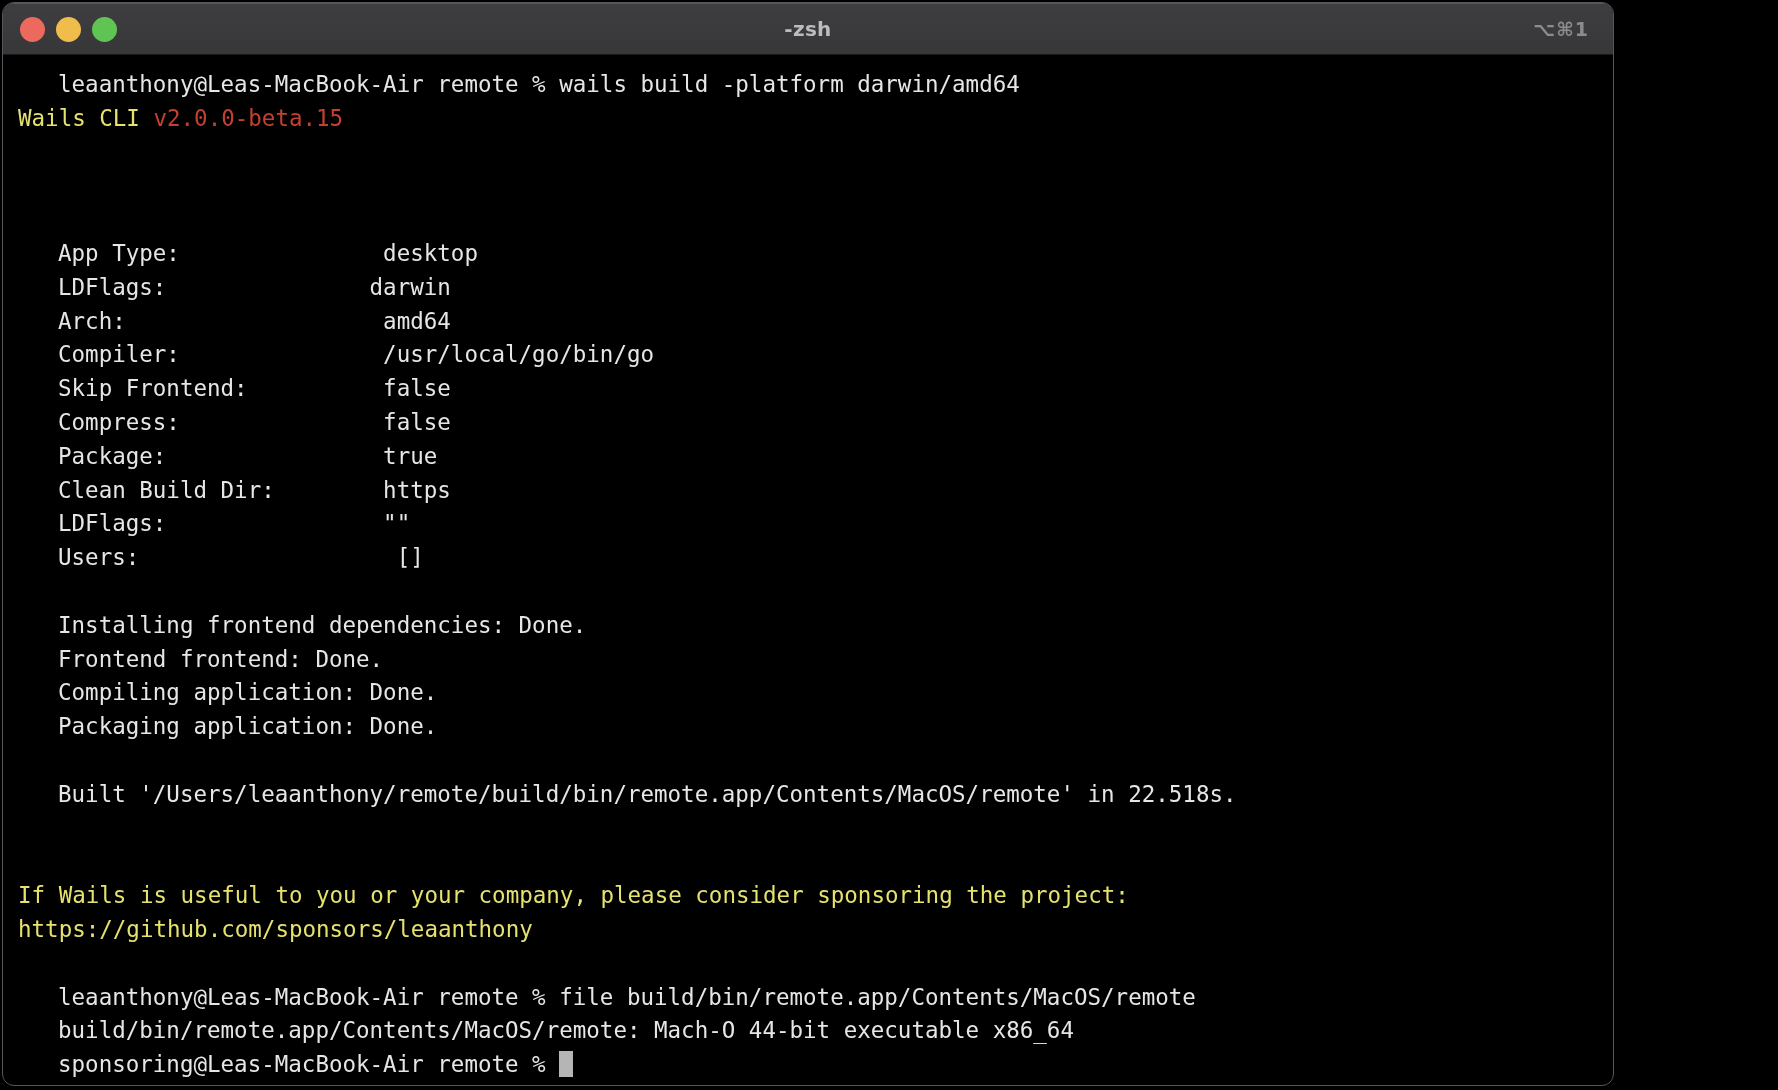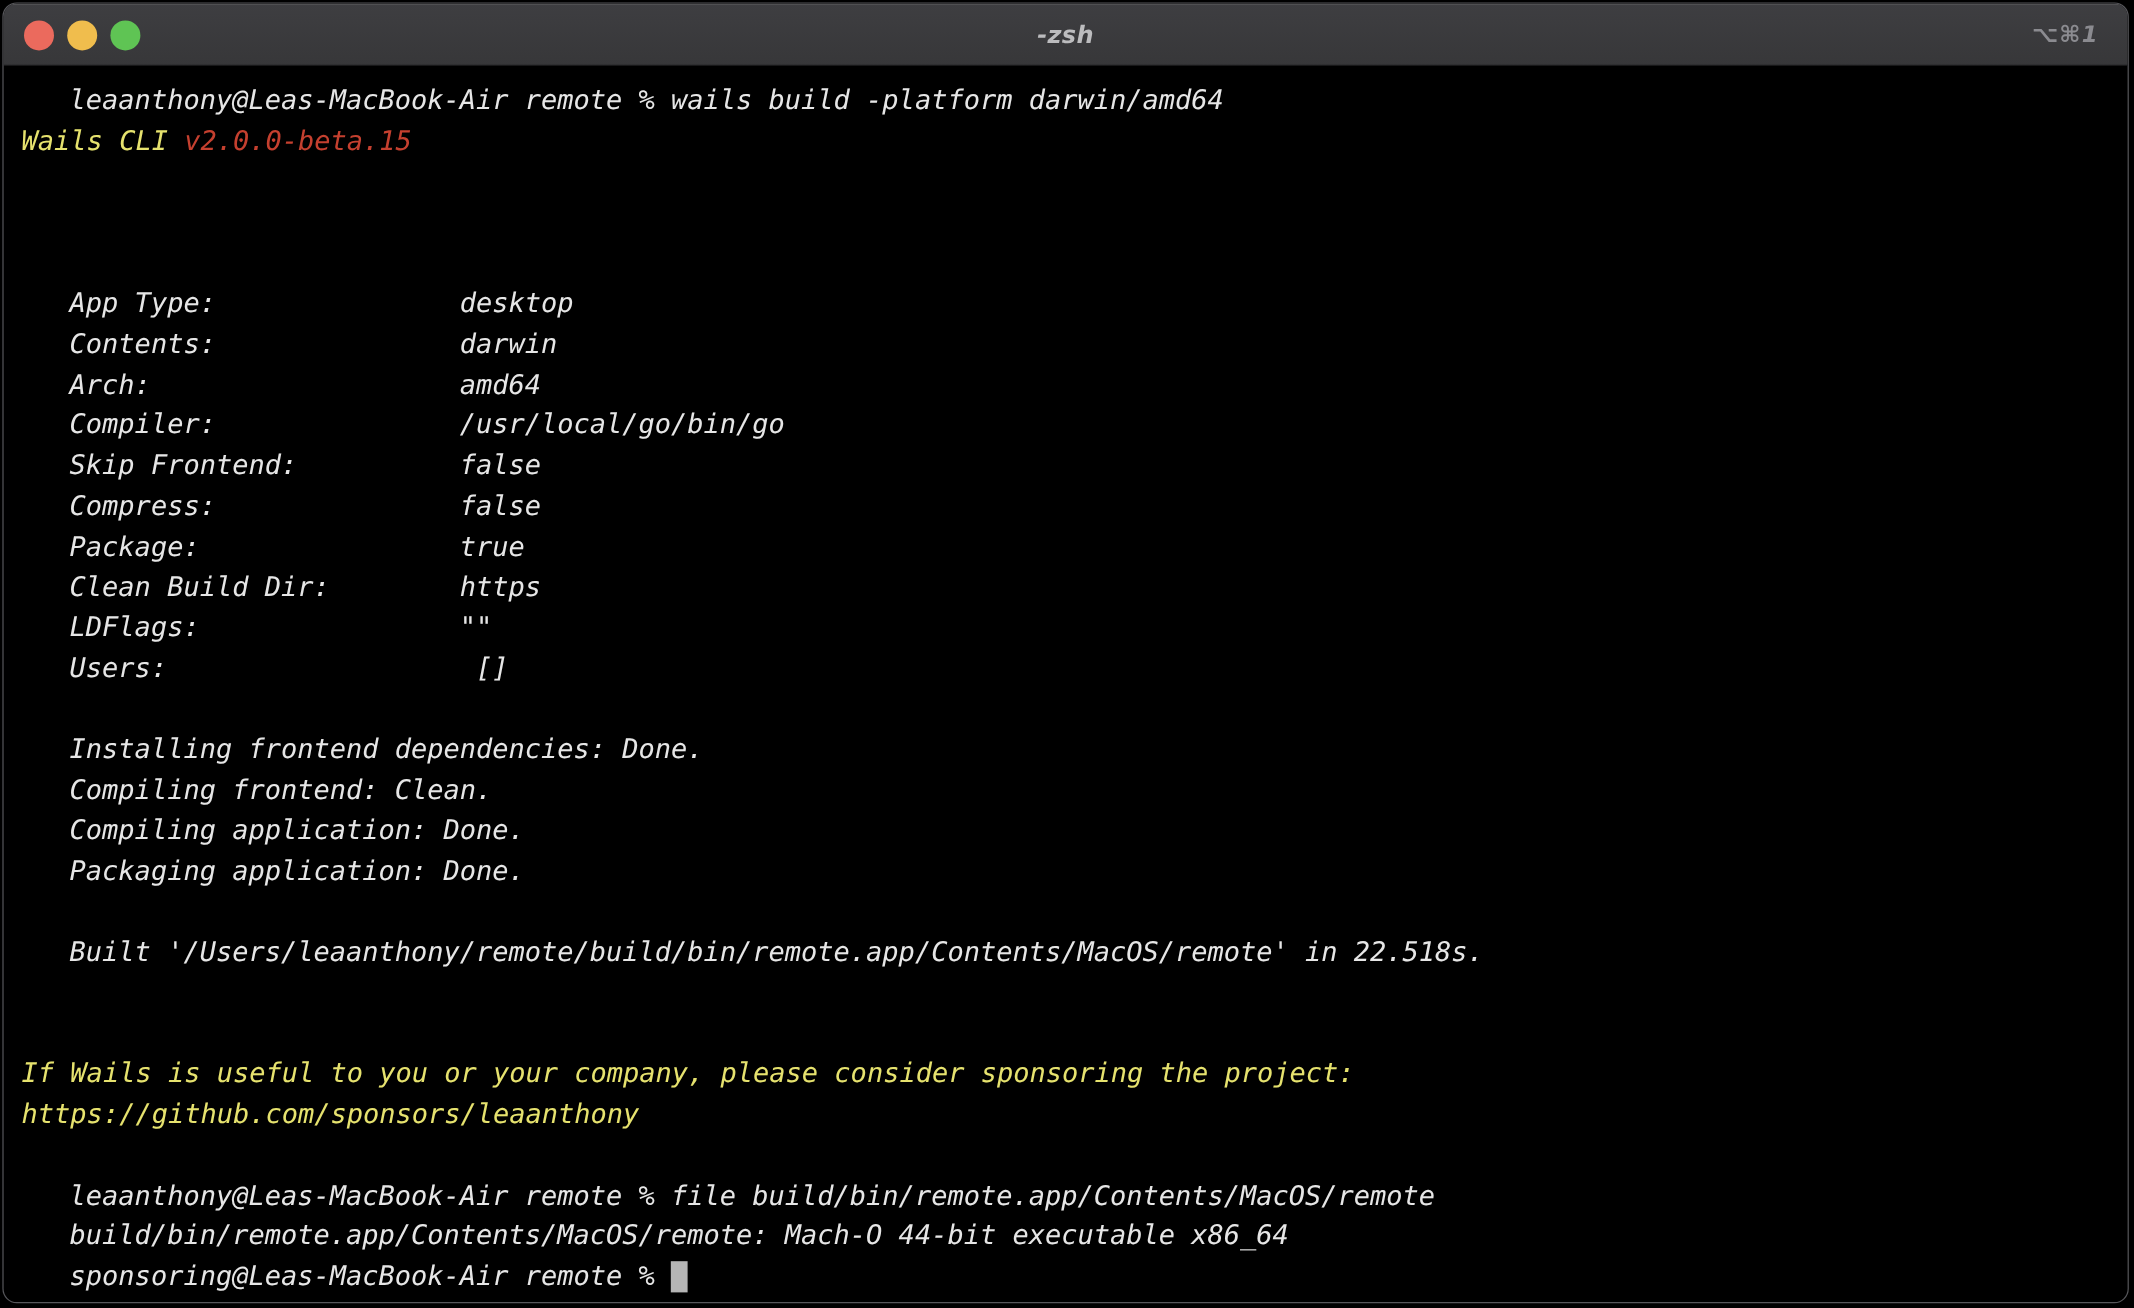--- a/index.html
+++ b/index.html
@@ -6,27 +6,26 @@
     margin: 0;
     padding: 0;
     background: #000;
     width: 1778px;
     height: 1090px;
     overflow: hidden;
   }
   .window {
     position: absolute;
     left: 2px; top: 2px;
-    width: 1772px; height: 1084px;
+    width: 1612px; height: 1084px;
     background: #000;
     border: 1.5px solid #57575b;
     border-radius: 12px;
     overflow: hidden;
     box-sizing: border-box;
-    font-style: italic;
   }
   .titlebar {
     position: relative;
     height: 52px;
     background: linear-gradient(#3e3e41, #373739);
     box-shadow: inset 0 1px 0 rgba(255,255,255,0.13), inset 0 -1px 0 rgba(0,0,0,0.55);
     display: flex;
     align-items: center;
     justify-content: center;
     font-family: "DejaVu Sans", "Liberation Sans", sans-serif;
@@ -93,32 +92,32 @@
     </div>
     <div class="title">-zsh</div>
     <div class="shortcut">⌥⌘1</div>
   </div>
   <pre class="screen" id="screen"><span class="line"><span class="c-fg">leaanthony@Leas-MacBook-Air remote % wails build -platform darwin/amd64</span></span>
 <span class="line"><span class="c-yellow">Wails CLI </span><span class="c-red">v2.0.0-beta.15</span></span>
 <span class="line"></span>
 <span class="line"></span>
 <span class="line"></span>
 <span class="line"><span class="c-fg">App Type:               desktop</span></span>
-<span class="line"><span class="c-fg">Contents:               darwin</span></span>
+<span class="line"><span class="c-fg">LDFlags:               darwin</span></span>
 <span class="line"><span class="c-fg">Arch:                   amd64</span></span>
 <span class="line"><span class="c-fg">Compiler:               /usr/local/go/bin/go</span></span>
 <span class="line"><span class="c-fg">Skip Frontend:          false</span></span>
 <span class="line"><span class="c-fg">Compress:               false</span></span>
 <span class="line"><span class="c-fg">Package:                true</span></span>
 <span class="line"><span class="c-fg">Clean Build Dir:        https</span></span>
 <span class="line"><span class="c-fg">LDFlags:                ""</span></span>
 <span class="line"><span class="c-fg">Users:                   []</span></span>
 <span class="line"></span>
 <span class="line"><span class="c-fg">Installing frontend dependencies: Done.</span></span>
-<span class="line"><span class="c-fg">Compiling frontend: Clean.</span></span>
+<span class="line"><span class="c-fg">Frontend frontend: Done.</span></span>
 <span class="line"><span class="c-fg">Compiling application: Done.</span></span>
 <span class="line"><span class="c-fg">Packaging application: Done.</span></span>
 <span class="line"></span>
 <span class="line"><span class="c-fg">Built '/Users/leaanthony/remote/build/bin/remote.app/Contents/MacOS/remote' in 22.518s.</span></span>
 <span class="line"></span>
 <span class="line"></span>
 <span class="line"><span class="c-yellow">If Wails is useful to you or your company, please consider sponsoring the project:</span></span>
 <span class="line"><span class="c-yellow">https://github.com/sponsors/leaanthony</span></span>
 <span class="line"></span>
 <span class="line"><span class="c-fg">leaanthony@Leas-MacBook-Air remote % file build/bin/remote.app/Contents/MacOS/remote</span></span>

